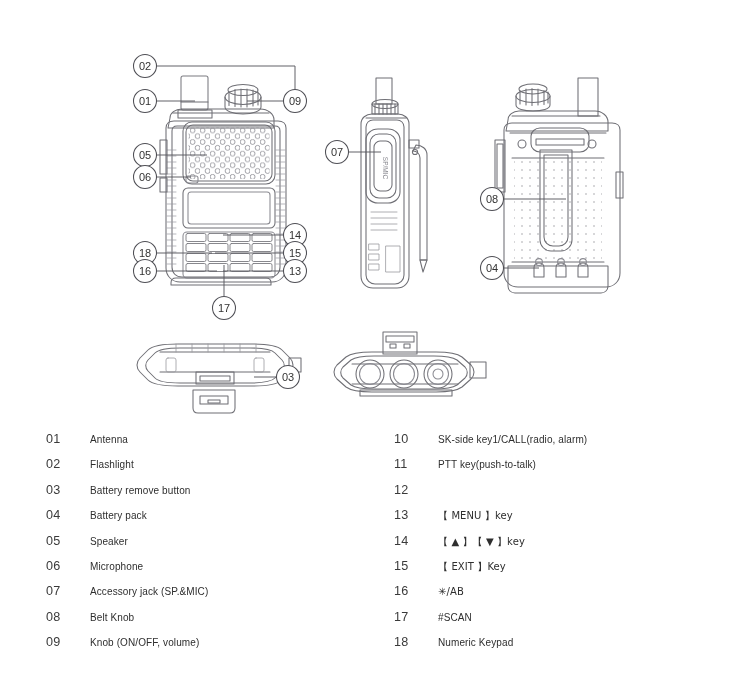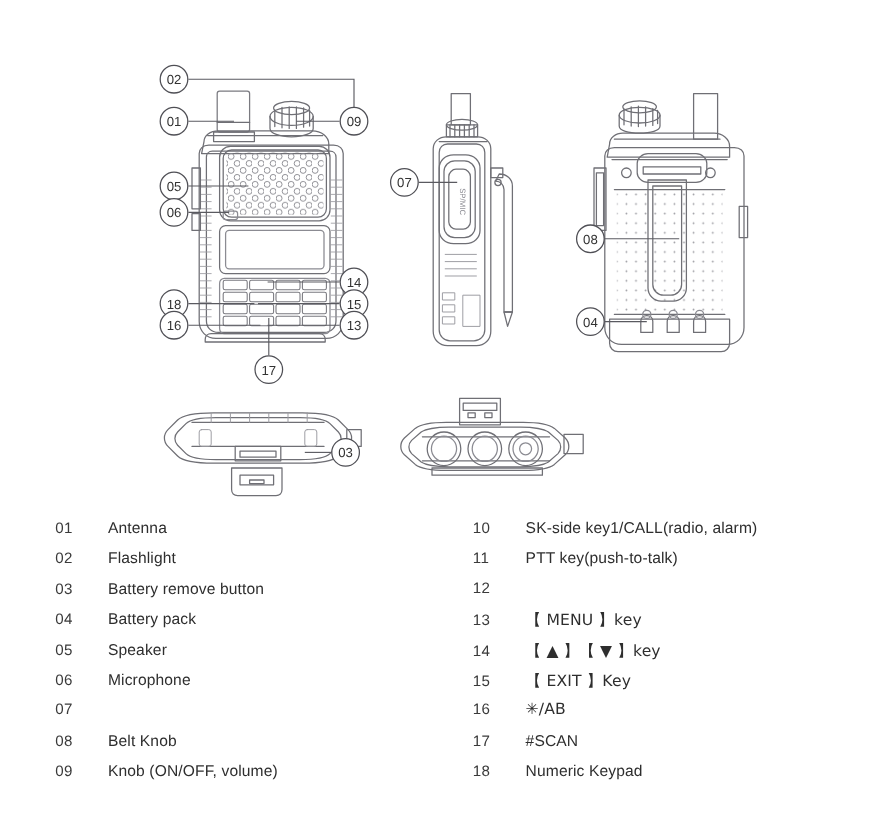--- a/index.html
+++ b/index.html
@@ -7,21 +7,21 @@
        font-family:"Liberation Sans","DejaVu Sans",sans-serif;color:#2b2b2b;}
   .stage{position:absolute;inset:0;padding-left:48px;}
   svg.art{position:absolute;left:0;top:0;width:731px;height:700px;}
   
   #legend{position:absolute;left:0;top:432px;width:731px;height:250px;}
   .col{position:absolute;top:0;}
   .col.left{left:46px;width:340px;}
   .col.right{left:394px;width:345px;}
   .lrow{display:flex;align-items:baseline;height:25.4px;}
   .lnum{width:44px;flex:0 0 44px;font-size:12.6px;letter-spacing:.3px;color:#3a3a3a;}
-  .ltxt{font-size:13px;color:#2e2e2e;white-space:nowrap;letter-spacing:.1px;}
+  .ltxt{font-size:10px;color:#2e2e2e;white-space:nowrap;letter-spacing:.1px;}
   .brk{font-family:"DejaVu Sans",sans-serif;}
 </style>
 </head>
 <body>
 
 <div class="stage">
 
 <svg class="art" viewBox="0 0 731 700">
   <defs>
 
@@ -349,20 +349,21 @@
     <div class="lrow">
           <span class="lnum">05</span>
           <span class="ltxt">Speaker</span>
         </div>
     <div class="lrow">
           <span class="lnum">06</span>
           <span class="ltxt">Microphone</span>
         </div>
     <div class="lrow">
           <span class="lnum">07</span>
+          <span class="ltxt">Accessory jack (SP.&amp;MIC)</span>
         </div>
     <div class="lrow">
           <span class="lnum">08</span>
           <span class="ltxt">Belt Knob</span>
         </div>
     <div class="lrow">
           <span class="lnum">09</span>
           <span class="ltxt">Knob (ON/OFF, volume)</span>
         </div>
   </div>

